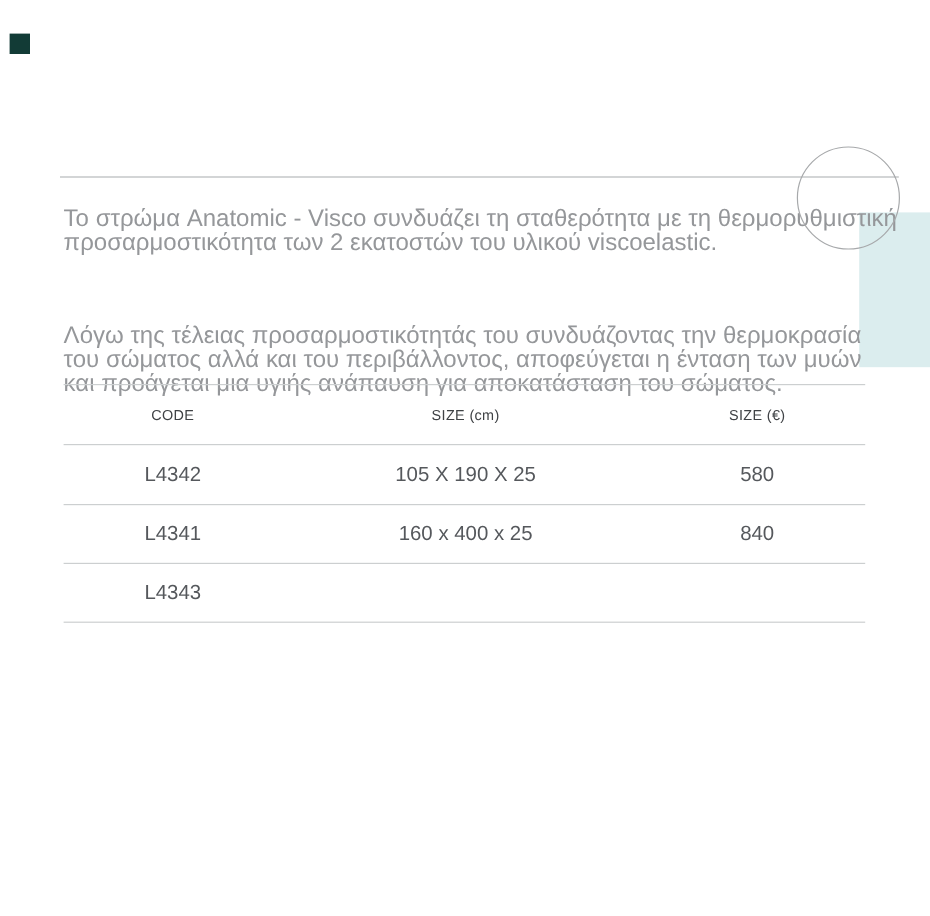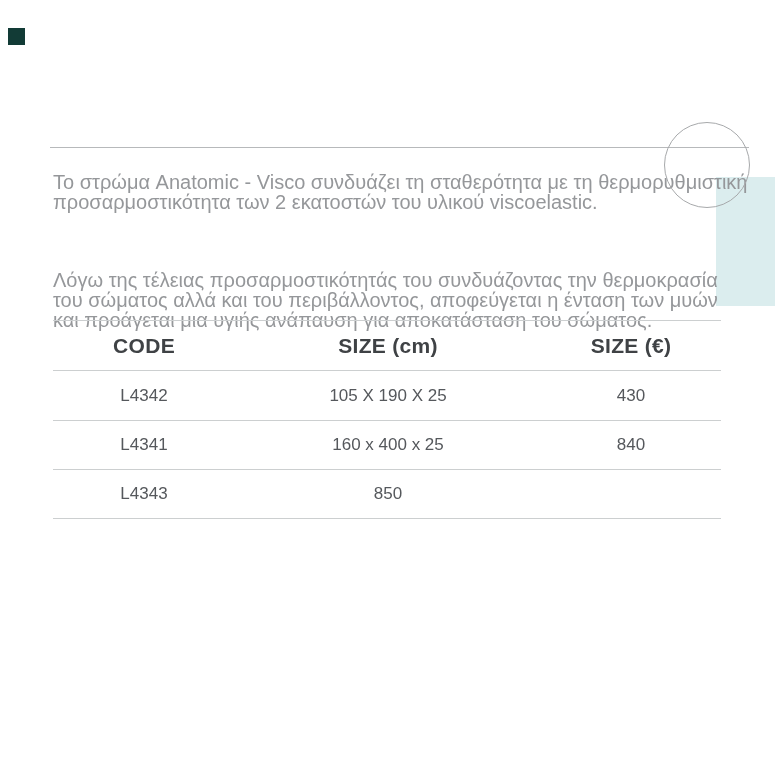--- a/index.html
+++ b/index.html
@@ -55,22 +55,22 @@
     display: grid;
     grid-template-columns: 182px 306px 180px;
     align-items: center;
     text-align: center;
     height: 49px;
     border-top: 1px solid var(--table-line);
     box-sizing: border-box;
   }
   .t-row.head {
     height: 50px;
-    font-weight: bold;
-    font-size: 21px;
+    font-weight: normal;
+    font-size: 12px;
     letter-spacing: 0.3px;
     color: var(--header-text);
   }
   .t-row.r0 { height: 50px; text-align: center; }
   .t-row.body-row {
     font-size: 17px;
     color: var(--cell-text);
   }
 </style>
 </head>
@@ -94,29 +94,28 @@
 
     <div class="t-row head">
       <div>CODE</div>
       <div>SIZE (cm)</div>
       <div>SIZE (€)</div>
     </div>
 
     <div class="t-row body-row r0">
       <div>L4342</div>
       <div>105 X 190 X 25</div>
-      <div>430</div>
+      <div>580</div>
     </div>
 
 
     <div class="t-row body-row">
       <div>L4341</div>
       <div>160 x 400 x 25</div>
       <div>840</div>
     </div>
 
     <div class="t-row body-row">
       <div>L4343</div>
-      <div>850</div>
     </div>
 
   </div>
 </div>
 
 </body></html>

